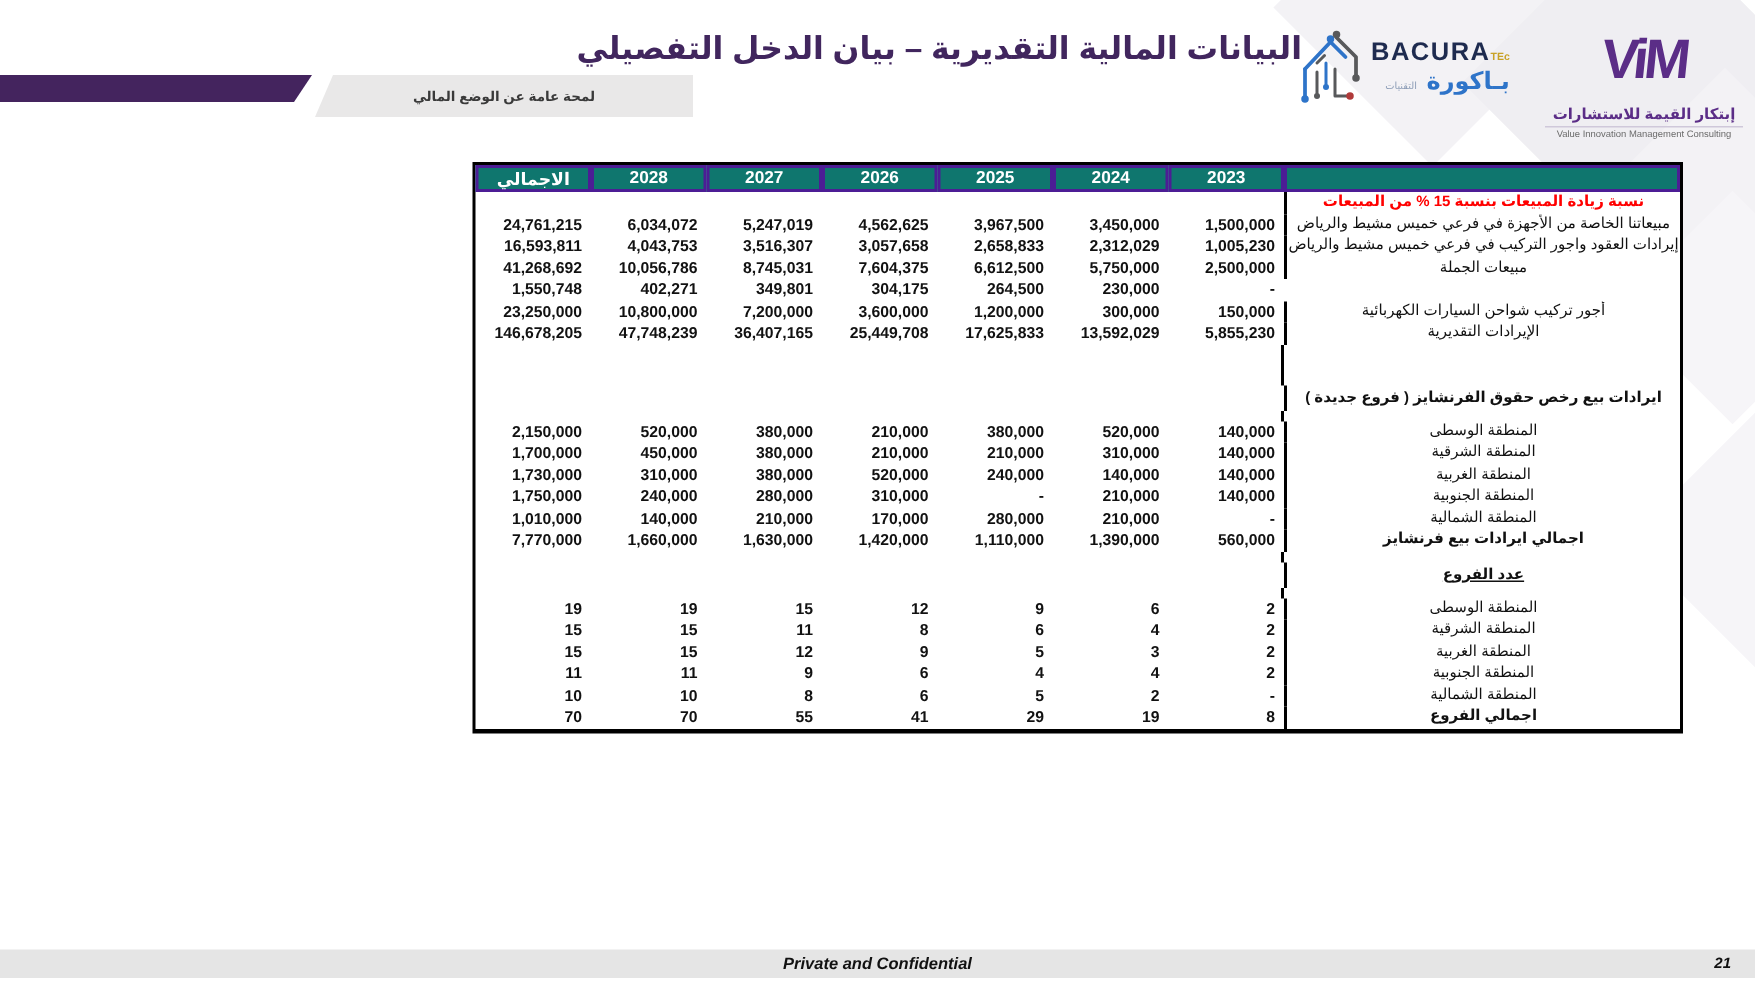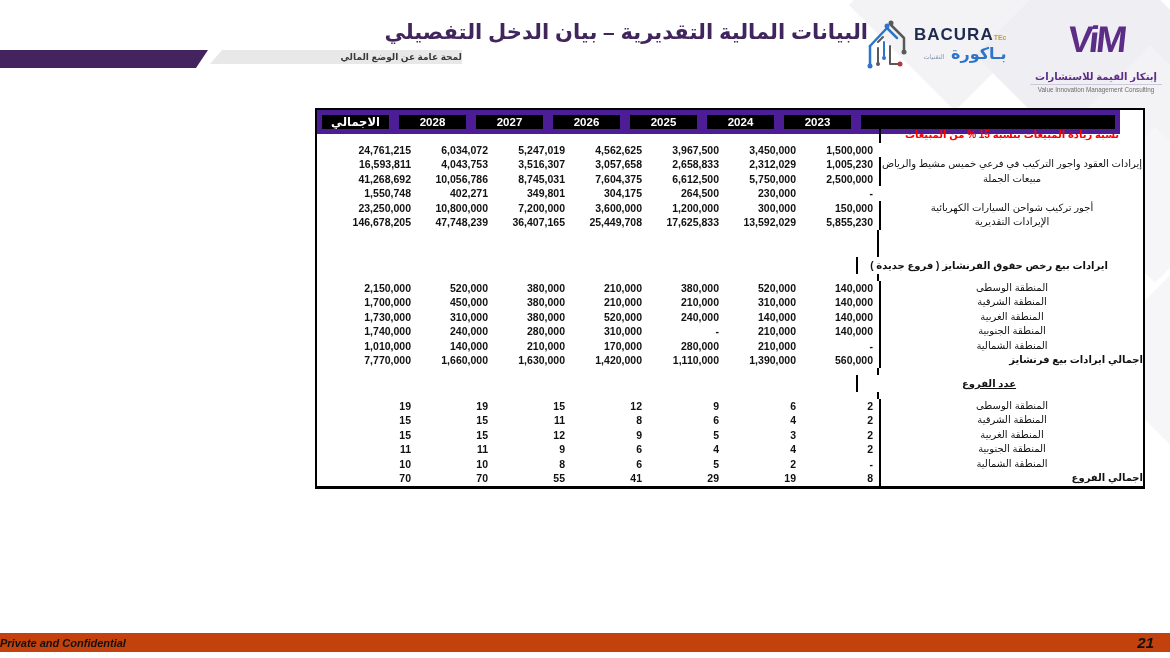--- a/index.html
+++ b/index.html
@@ -21,24 +21,24 @@
   .d5 { width:120px; height:120px; left:1110px; top:300px; background:#f6f5f8; }
 
   
   .hdr { position:absolute; left:0; top:0; width:1170px; height:100px; z-index:2; }
   .purple-bar {
     position:absolute; left:0; top:50px; width:208px; height:18px;
     background:#44245e;
     clip-path:polygon(0 0, 100% 0, calc(100% - 12px) 100%, 0 100%);
   }
   .section-strip {
-    position:absolute; left:210px; top:50px; width:252px; height:14px;
+    position:absolute; left:210px; top:50px; width:252px; height:28px;
     background:#e9e8e8;
     clip-path:polygon(12px 0, 100% 0, 100% 100%, 0 100%);
-    display:flex; align-items:center; justify-content:flex-end;
+    display:flex; align-items:center; justify-content:center;
   }
   .section-strip span {
     direction:rtl; font-size:9px; font-weight:bold; color:#3a3a3a;
     letter-spacing:3px; white-space:nowrap;
   }
   .slide-title {
     position:absolute; right:302px; top:20px; width:430px;
     direction:rtl; text-align:left;
     font-size:21px; font-weight:bold; color:#41265e;
     white-space:nowrap;
@@ -65,57 +65,57 @@
   
   .fin-table {
     position:absolute; left:315px; top:108px; z-index:3;
     background:#ffffff;
     border:2px solid #000;
     border-bottom:3px solid #000;
   }
   .tr { display:grid; grid-template-columns:repeat(7,77px) 264px; }
   .tr.head { height:18px; }
   .tr.head .th {
-    background:#000000; border:5px solid #4c1d95;
+    background:#0f766e; border:2px solid #4c1d95;
     color:#fff; font-weight:bold; font-size:11.5px;
     display:flex; align-items:center; justify-content:center;
     direction:rtl;
   }
-  .tr.item, .tr.total, .tr.note-red { height:14.5px;padding-left:23px; }
+  .tr.item, .tr.total, .tr.note-red { height:14.5px; }
   .tr.section-bold, .tr.section-underline { height:17px; }
   .tr.gap-lg { height:27px; }
   .tr.gap-sm { height:7px; }
   .td { overflow:hidden; white-space:nowrap; }
   .td.num {
     font-size:10.5px; font-weight:bold; color:#111;
     text-align:right; padding-right:6px; line-height:14.5px;
     font-family:"Liberation Sans","DejaVu Sans",sans-serif;
   }
   .td.label {
     border-left:2px solid #000;
     font-size:10px; color:#111; text-align:center; line-height:14.5px;
   }
   .tr.note-red .td.label { color:#ff0000; font-weight:bold; }
-  .tr.total .td.label { font-weight:bold;text-align:right; }
+  .tr.total .td.label { font-weight:bold; }
   .tr.section-bold .td.label { font-weight:bold; line-height:17px; }
   .tr.section-underline .td.label { font-weight:bold; text-decoration:underline; line-height:17px; }
   .tr.gap-lg, .tr.gap-sm { position:relative; }
   .gap-border { position:absolute; right:264px; top:0; bottom:0; border-left:2px solid #000; }
 
   
   .footer-bar {
     position:absolute; left:0; bottom:6px; width:1170px; height:19px;
-    background:#c2410c; z-index:2;
-    display:flex; align-items:center; justify-content:flex-start;
+    background:#e5e5e5; z-index:2;
+    display:flex; align-items:center; justify-content:center;
   }
   .footer-text { font-size:11px; font-weight:bold; font-style:italic; color:#111; }
   .page-num {
     position:absolute; right:16px; top:0; height:19px;
     display:flex; align-items:center;
-    font-size:15px; font-weight:bold; font-style:italic; color:#111;
+    font-size:10px; font-weight:bold; font-style:italic; color:#111;
   }
 </style>
 </head>
 <body>
 
 <div class="bg-deco">
   <div class="diamond d1"></div>
   <div class="diamond d2"></div>
   <div class="diamond d3"></div>
   <div class="diamond d4"></div>
@@ -188,20 +188,21 @@
       <div class="td label" dir="rtl">نسبة زيادة المبيعات بنسبة 15 % من المبيعات</div>
     </div>
     <div class="tr item">
       <div class="td num">24,761,215</div>
       <div class="td num">6,034,072</div>
       <div class="td num">5,247,019</div>
       <div class="td num">4,562,625</div>
       <div class="td num">3,967,500</div>
       <div class="td num">3,450,000</div>
       <div class="td num">1,500,000</div>
+      <div class="td label" dir="rtl">مبيعاتنا الخاصة من الأجهزة  في فرعي خميس مشيط والرياض</div>
     </div>
     <div class="tr item">
       <div class="td num">16,593,811</div>
       <div class="td num">4,043,753</div>
       <div class="td num">3,516,307</div>
       <div class="td num">3,057,658</div>
       <div class="td num">2,658,833</div>
       <div class="td num">2,312,029</div>
       <div class="td num">1,005,230</div>
       <div class="td label" dir="rtl">إيرادات العقود واجور التركيب  في فرعي خميس مشيط والرياض</div>
@@ -285,21 +286,21 @@
       <div class="td num">1,730,000</div>
       <div class="td num">310,000</div>
       <div class="td num">380,000</div>
       <div class="td num">520,000</div>
       <div class="td num">240,000</div>
       <div class="td num">140,000</div>
       <div class="td num">140,000</div>
       <div class="td label" dir="rtl">المنطقة الغربية</div>
     </div>
     <div class="tr item">
-      <div class="td num">1,740,000</div>
+      <div class="td num">1,750,000</div>
       <div class="td num">240,000</div>
       <div class="td num">280,000</div>
       <div class="td num">310,000</div>
       <div class="td num">-</div>
       <div class="td num">210,000</div>
       <div class="td num">140,000</div>
       <div class="td label" dir="rtl">المنطقة الجنوبية</div>
     </div>
     <div class="tr item">
       <div class="td num">1,010,000</div>

